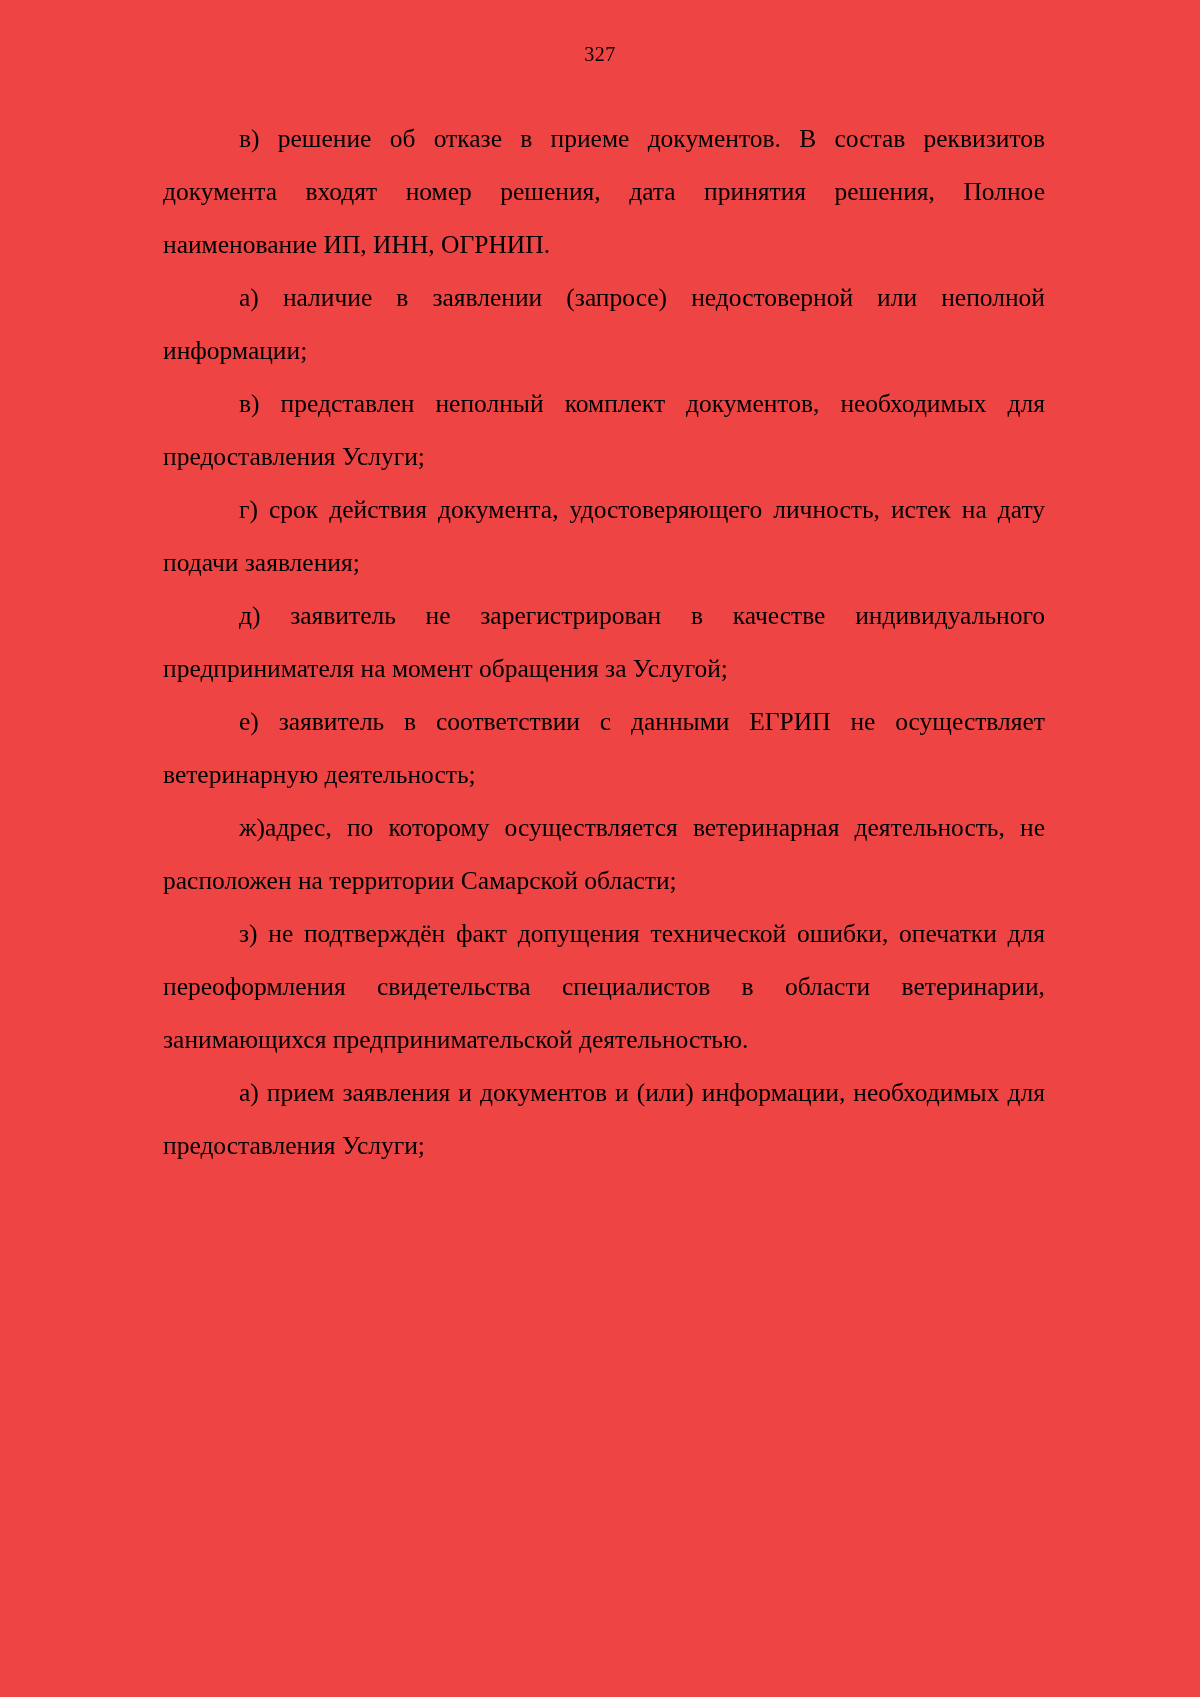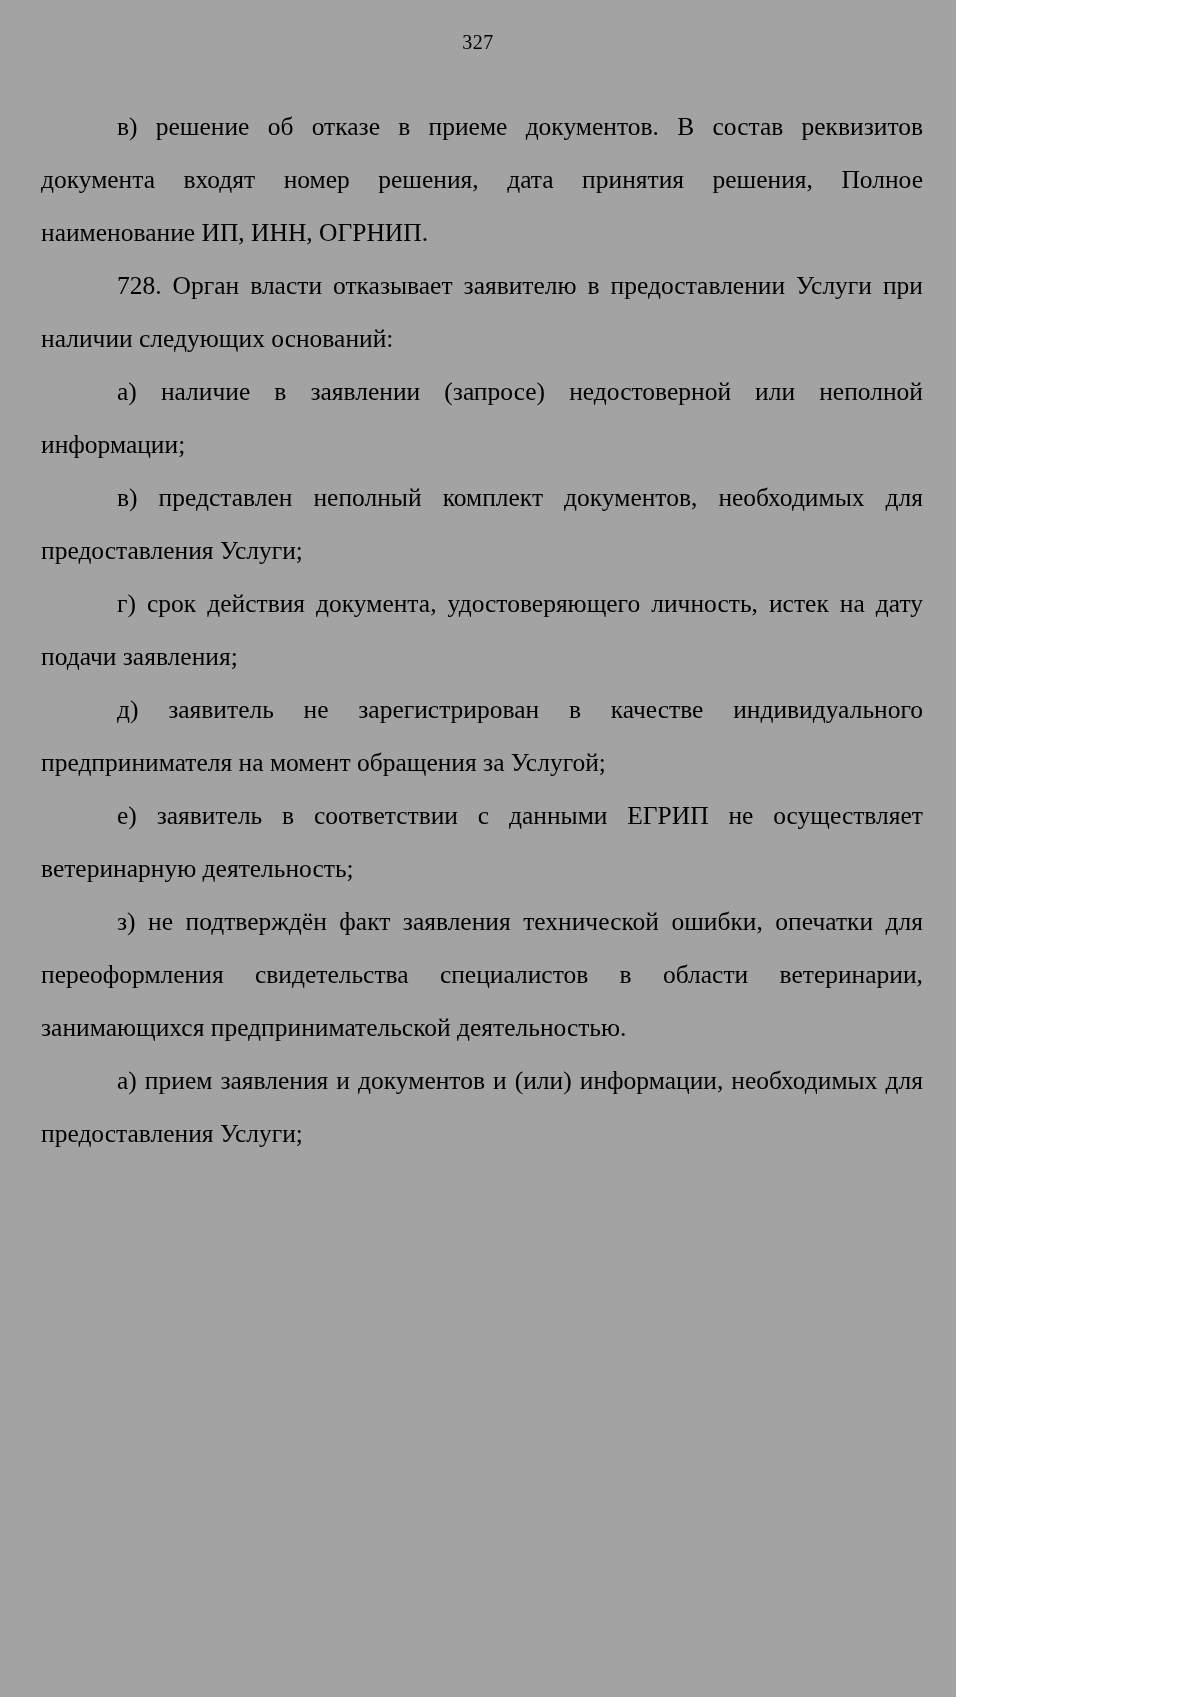--- a/index.html
+++ b/index.html
@@ -8,25 +8,25 @@
     background: #ffffff;
   }
   body {
     width: 1200px;
     min-height: 1697px;
     font-family: "Liberation Serif", "DejaVu Serif", serif;
     color: #000000;
   }
   .page {
     position: relative;
-    width: 956px;
+    width: 1200px;
     min-height: 1697px;
     box-sizing: border-box;
-    padding: 4px;
-    background: #a3a3a3;
+    padding: 16px;
+    background: #ef4444;
   }
   .page-number {
     text-align: center;
     font-size: 20px;
     line-height: 1;
     padding-top: 28px;
     letter-spacing: 0.5px;
   }
   .content {
     margin: 0 auto;
@@ -49,23 +49,23 @@
 </style>
 </head>
 <body>
 
 <div class="page">
 
   <div class="page-number">327</div>
 
   <div class="content">
     <p class="para">в) решение об отказе в приеме документов. В состав реквизитов документа входят номер решения, дата принятия решения, Полное наименование ИП, ИНН, ОГРНИП.</p>
-    <p class="para">728. Орган власти отказывает заявителю в предоставлении Услуги при наличии следующих оснований:</p>
     <p class="para">а) наличие в заявлении (запросе) недостоверной или неполной информации;</p>
     <p class="para">в) представлен неполный комплект документов, необходимых для предоставления Услуги;</p>
     <p class="para">г)  срок действия документа, удостоверяющего личность, истек на дату подачи заявления;</p>
     <p class="para">д) заявитель не зарегистрирован в качестве индивидуального предпринимателя на момент обращения за Услугой;</p>
     <p class="para">е) заявитель в соответствии с данными ЕГРИП не осуществляет ветеринарную деятельность;</p>
-    <p class="para">з) не подтверждён факт заявления технической ошибки, опечатки для переоформления свидетельства специалистов в области ветеринарии, занимающихся предпринимательской деятельностью.</p>
+    <p class="para">ж)адрес, по которому осуществляется ветеринарная деятельность, не расположен на территории Самарской области;</p>
+    <p class="para">з) не подтверждён факт допущения технической ошибки, опечатки для переоформления свидетельства специалистов в области ветеринарии, занимающихся предпринимательской деятельностью.</p>
     <p class="para">а) прием заявления и документов и (или) информации, необходимых для предоставления Услуги;</p>
   </div>
 
 </div>
 
 </body></html>

